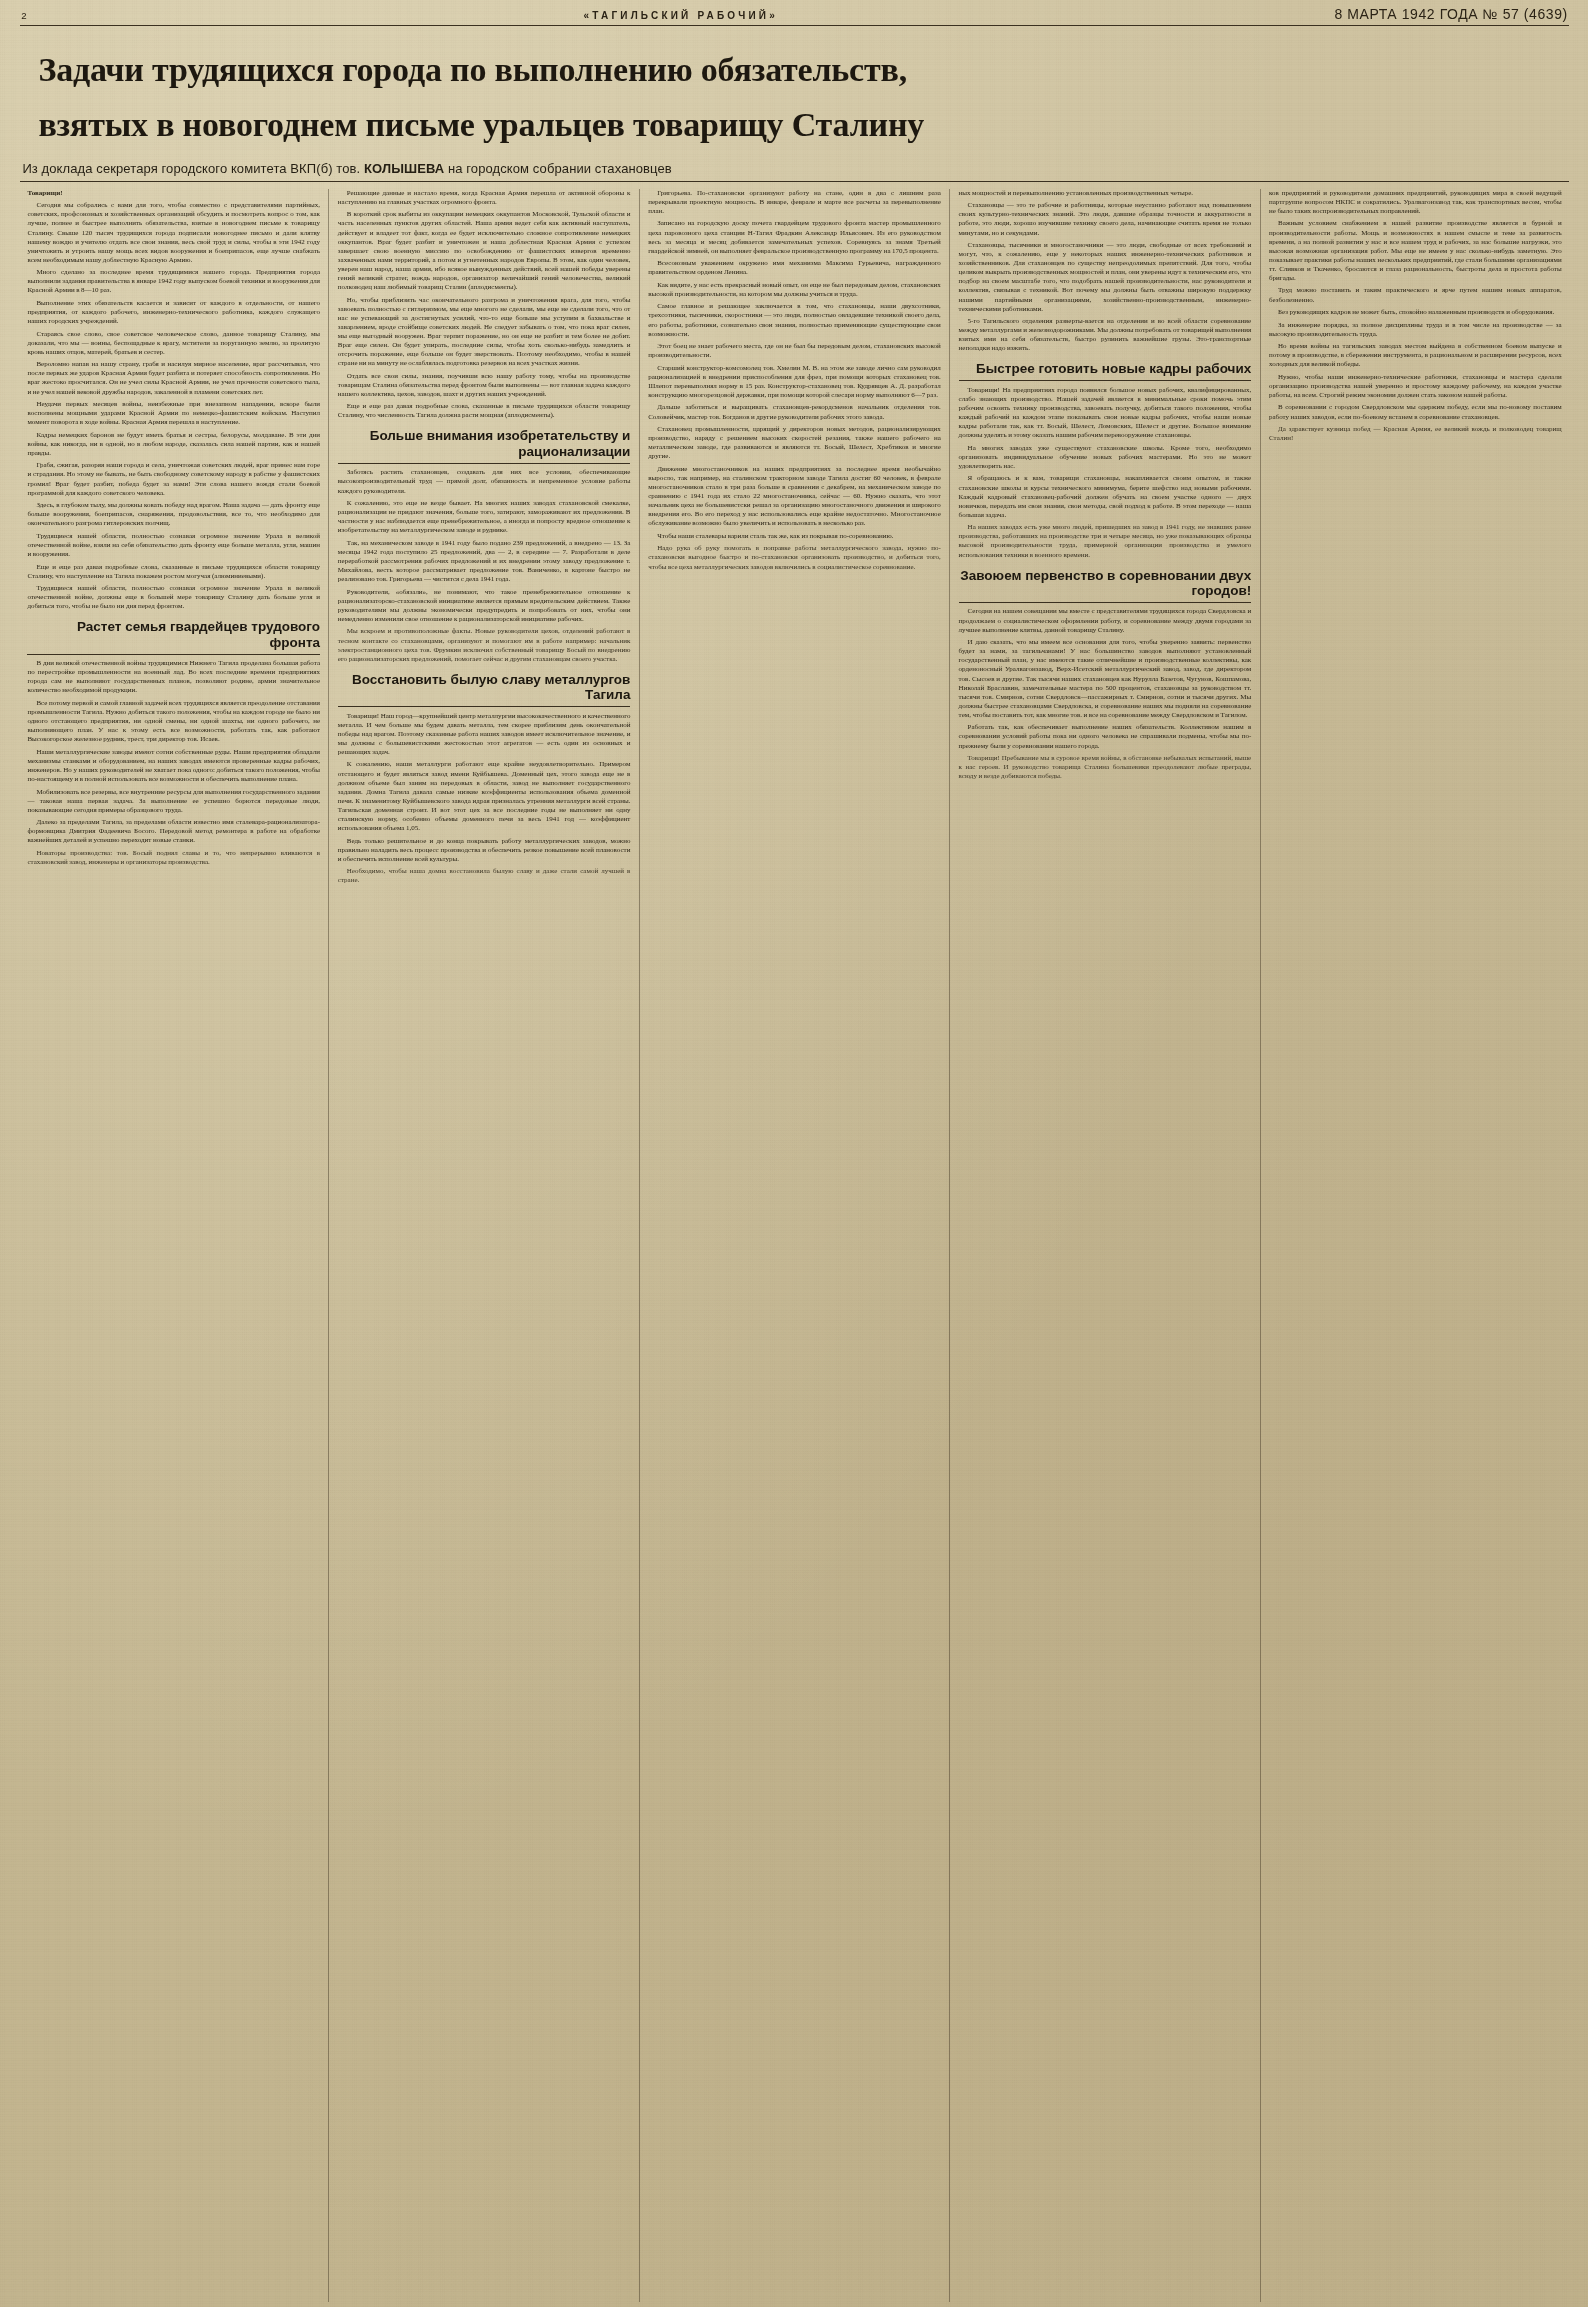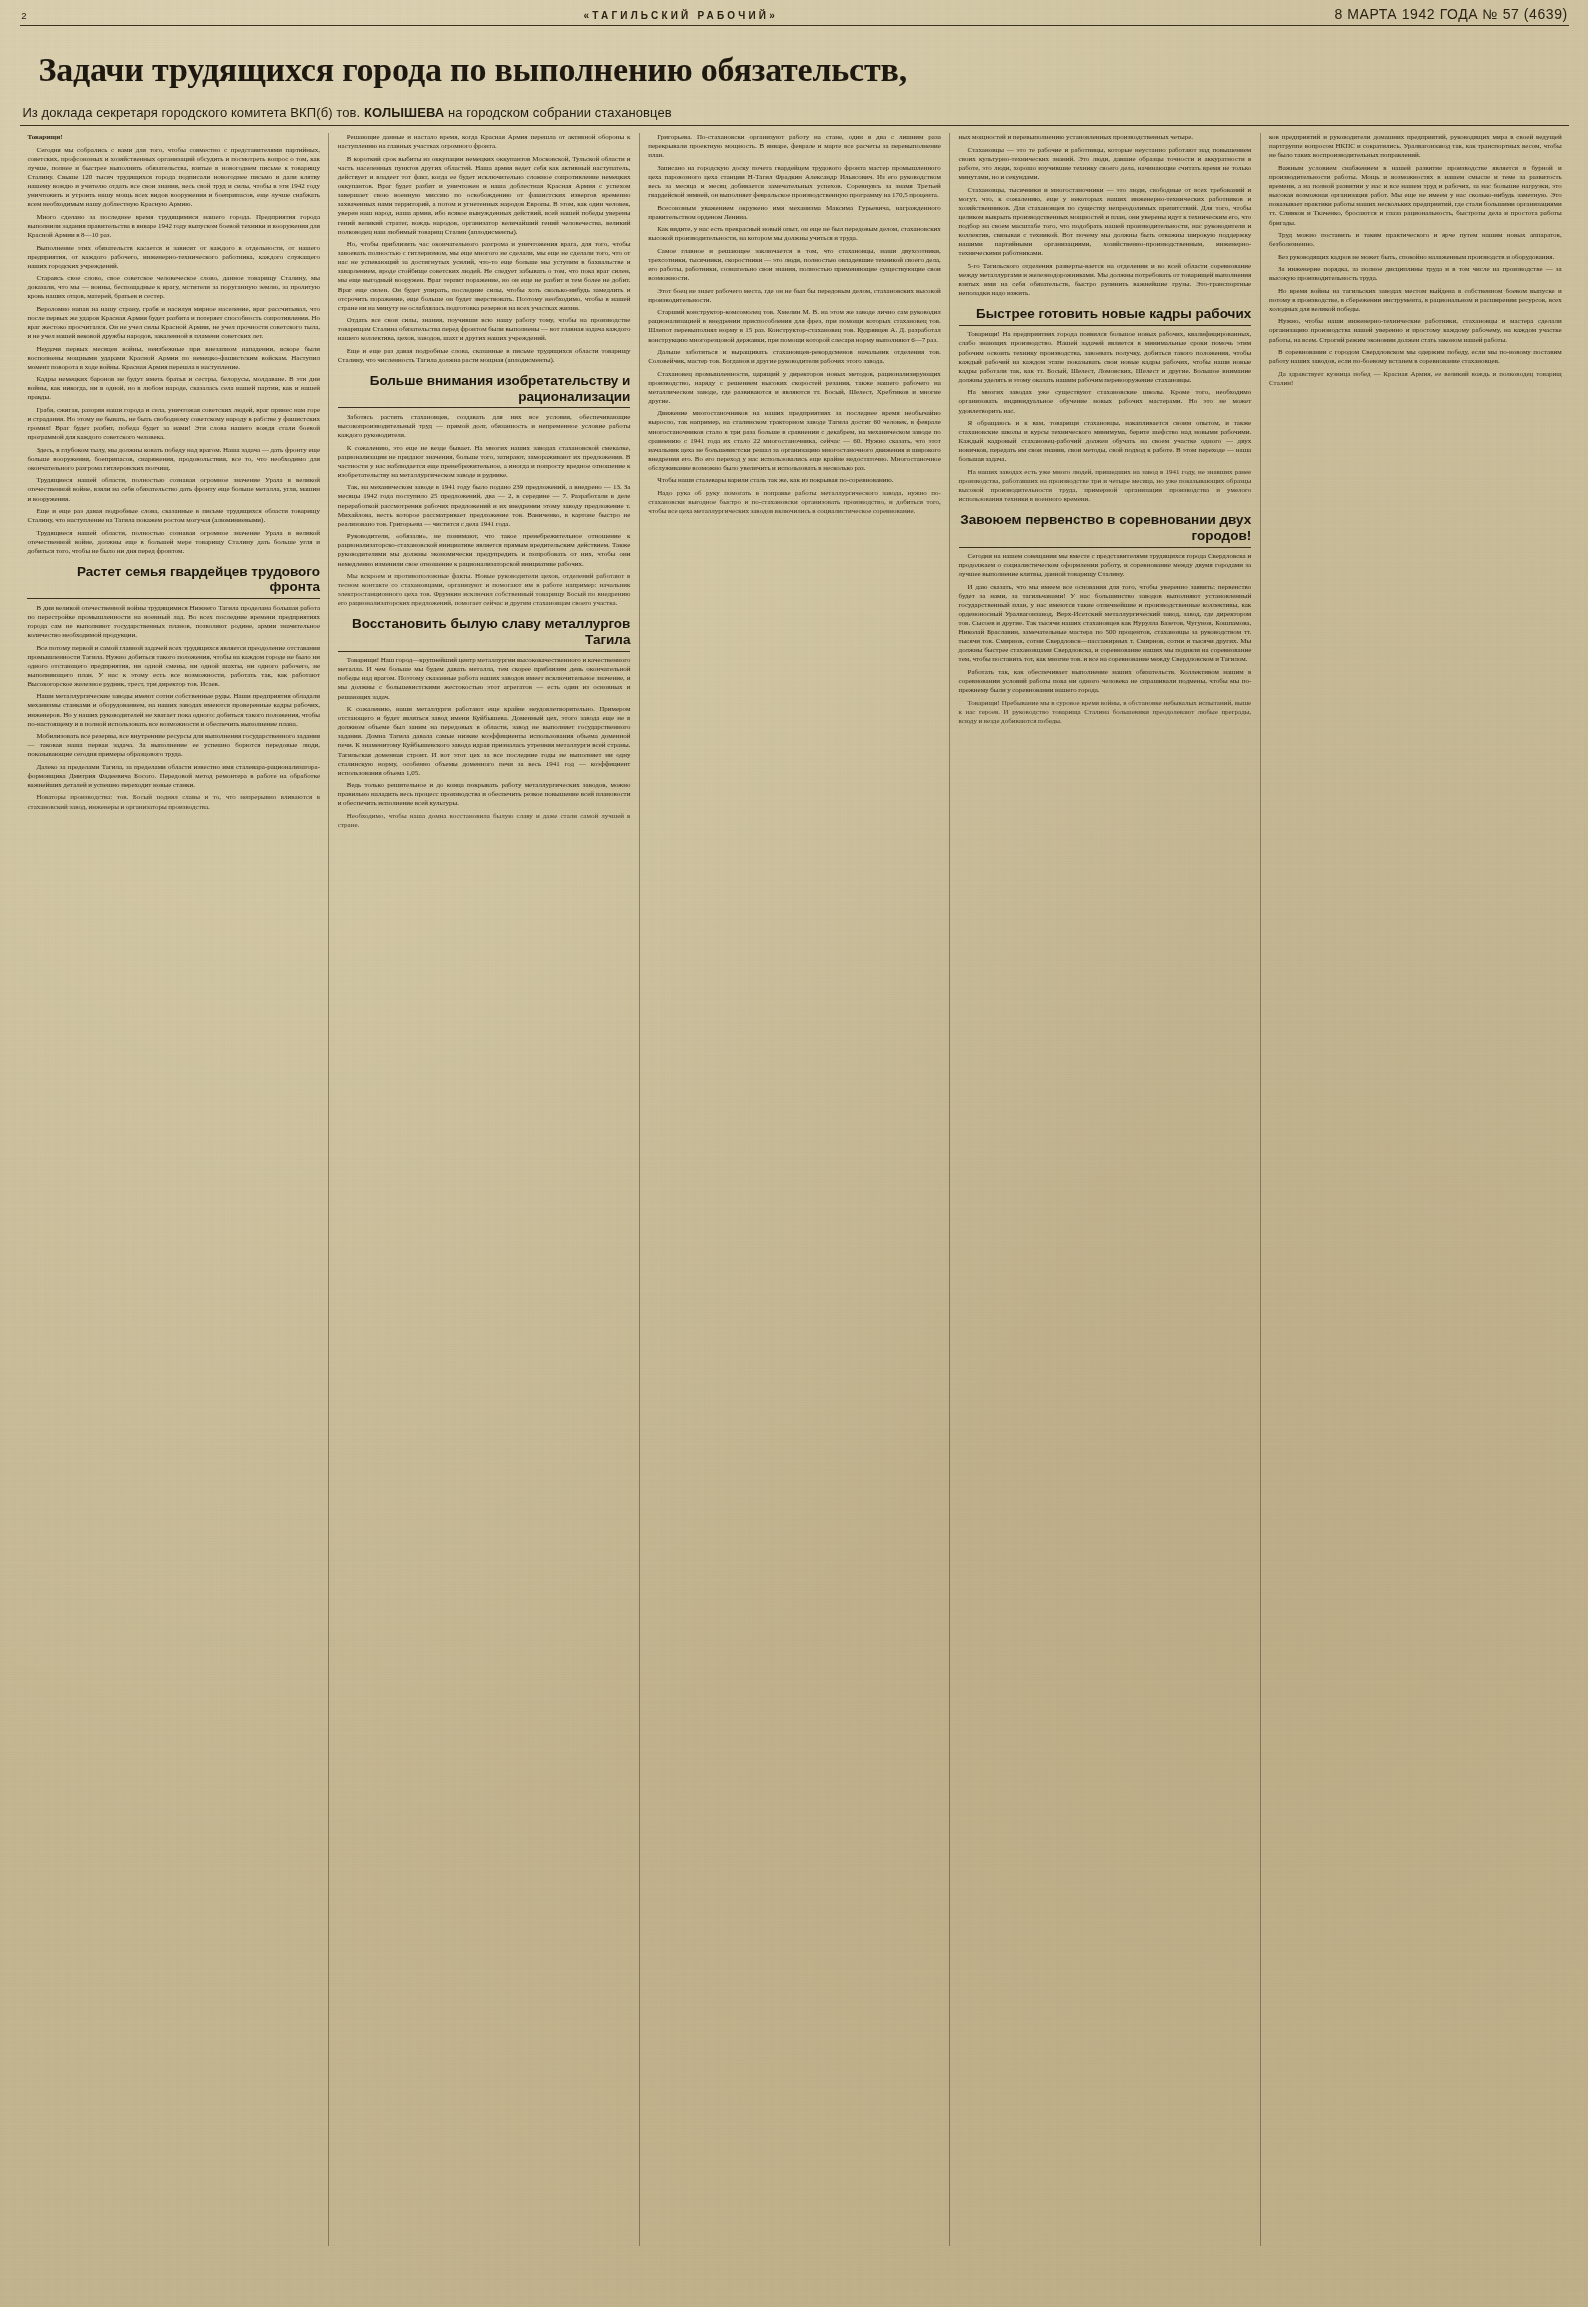--- a/index.html
+++ b/index.html
@@ -140,38 +140,39 @@
 
   <div class="masthead">
     <span>2</span>
     <span class="paper-name">«ТАГИЛЬСКИЙ РАБОЧИЙ»</span>
     <span class="page-no">8 МАРТА 1942 ГОДА № 57 (4639)</span>
   </div>
   <div class="rule-top"></div>
 
   <div class="headline">
     <h1>Задачи трудящихся города по выполнению обязательств,</h1>
+    <h1>взятых в новогоднем письме уральцев товарищу Сталину</h1>
   </div>
 
   <div class="subhead">
     <span>Из доклада секретаря городского комитета ВКП(б) тов. </span><span class="caps">КОЛЫШЕВА</span><span> на городском собрании стахановцев</span>
   </div>
   <div class="rule-under-head"></div>
 
   <div class="columns">
 
     <div class="col">
       <p class="body noind lede">Товарищи!</p>
       <p class="body">Сегодня мы собрались с вами для того, чтобы совместно с представителями партийных, советских, профсоюзных и хозяйственных организаций обсудить и посмотреть вопрос о том, как лучше, полнее и быстрее выполнить обязательства, взятые в новогоднем письме к товарищу Сталину. Свыше 120 тысяч трудящихся города подписали новогоднее письмо и дали клятву нашему вождю и учителю отдать все свои знания, весь свой труд и силы, чтобы в эти 1942 году уничтожить и утроить нашу мощь всех видов вооружения и боеприпасов, еще лучше снабжать всем необходимым нашу доблестную Красную Армию.</p>
       <p class="body">Много сделано за последнее время трудящимися нашего города. Предприятия города выполнили задания правительства в январе 1942 году выпуском боевой техники и вооружения для Красной Армии в 8—10 раз.</p>
       <p class="body">Выполнение этих обязательств касается и зависит от каждого в отдельности, от нашего предприятия, от каждого рабочего, инженерно-технического работника, каждого служащего наших городских учреждений.</p>
       <p class="body">Стараясь свое слово, свое советское человеческое слово, данное товарищу Сталину, мы доказали, что мы — воины, беспощадные к врагу, мстители за поруганную землю, за пролитую кровь наших отцов, матерей, братьев и сестер.</p>
       <p class="body">Вероломно напав на нашу страну, грабя и насилуя мирное население, враг рассчитывал, что после первых же ударов Красная Армия будет разбита и потеряет способность сопротивления. Но враг жестоко просчитался. Он не учел силы Красной Армии, не учел прочности советского тыла, и не учел нашей вековой дружбы народов, закаленной в пламени советских лет.</p>
       <p class="body">Неудачи первых месяцев войны, неизбежные при внезапном нападении, вскоре были восполнены мощными ударами Красной Армии по немецко-фашистским войскам. Наступил момент поворота в ходе войны. Красная Армия перешла в наступление.</p>
-      <p class="body">Кадры немецких баронов не будут иметь братья и сестры, белорусы, молдаване. В эти дни войны, как никогда, ни в одной, но в любом народе, сказалась села нашей партии, как и нашей правды.</p>
+      <p class="body">Кадры немецких баронов не будут иметь братья и сестры, белорусы, молдаване. В эти дни войны, как никогда, ни в одной, но в любом народе, сказалась сила нашей партии, как и нашей правды.</p>
       <p class="body">Грабя, сжигая, разоряя наши города и села, уничтожая советских людей, враг принес нам горе и страдания. Но этому не бывать, не быть свободному советскому народу в рабстве у фашистских громил! Враг будет разбит, победа будет за нами! Эти слова нашего вождя стали боевой программой для каждого советского человека.</p>
       <p class="body">Здесь, в глубоком тылу, мы должны ковать победу над врагом. Наша задача — дать фронту еще больше вооружения, боеприпасов, снаряжения, продовольствия, все то, что необходимо для окончательного разгрома гитлеровских полчищ.</p>
       <p class="body">Трудящиеся нашей области, полностью сознавая огромное значение Урала в великой отечественной войне, взяли на себя обязательство дать фронту еще больше металла, угля, машин и вооружения.</p>
       <p class="body">Еще и еще раз давая подробные слова, сказанные в письме трудящихся области товарищу Сталину, что наступление на Тагила покажем ростом могучая (алюминиевыми).</p>
       <p class="body">Трудящиеся нашей области, полностью сознавая огромное значение Урала в великой отечественной войне, должны еще в большей мере товарищу Сталину дать больше угля и добиться того, чтобы не было ни дня перед фронтом.</p>
 
       <div class="ctitle center">Растет семья гвардейцев трудового фронта</div>
       <div class="ctitle-rule"></div>
       <p class="body">В дни великой отечественной войны трудящимися Нижнего Тагила проделана большая работа по перестройке промышленности на военный лад. Во всех последние времени предприятиях города сам не выполняют государственных планов, позволяют родине, армии значительное количество необходимой продукции.</p>
       <p class="body">Все потому первой и самой главной задачей всех трудящихся является преодоление отставания промышленности Тагила. Нужно добиться такого положения, чтобы на каждом городе не было ни одного отстающего предприятия, ни одной смены, ни одной шахты, ни одного рабочего, не выполняющего план. У нас к этому есть все возможности, работать так, как работают Высокогорское железное рудник, трест, три директор тов. Исаев.</p>

